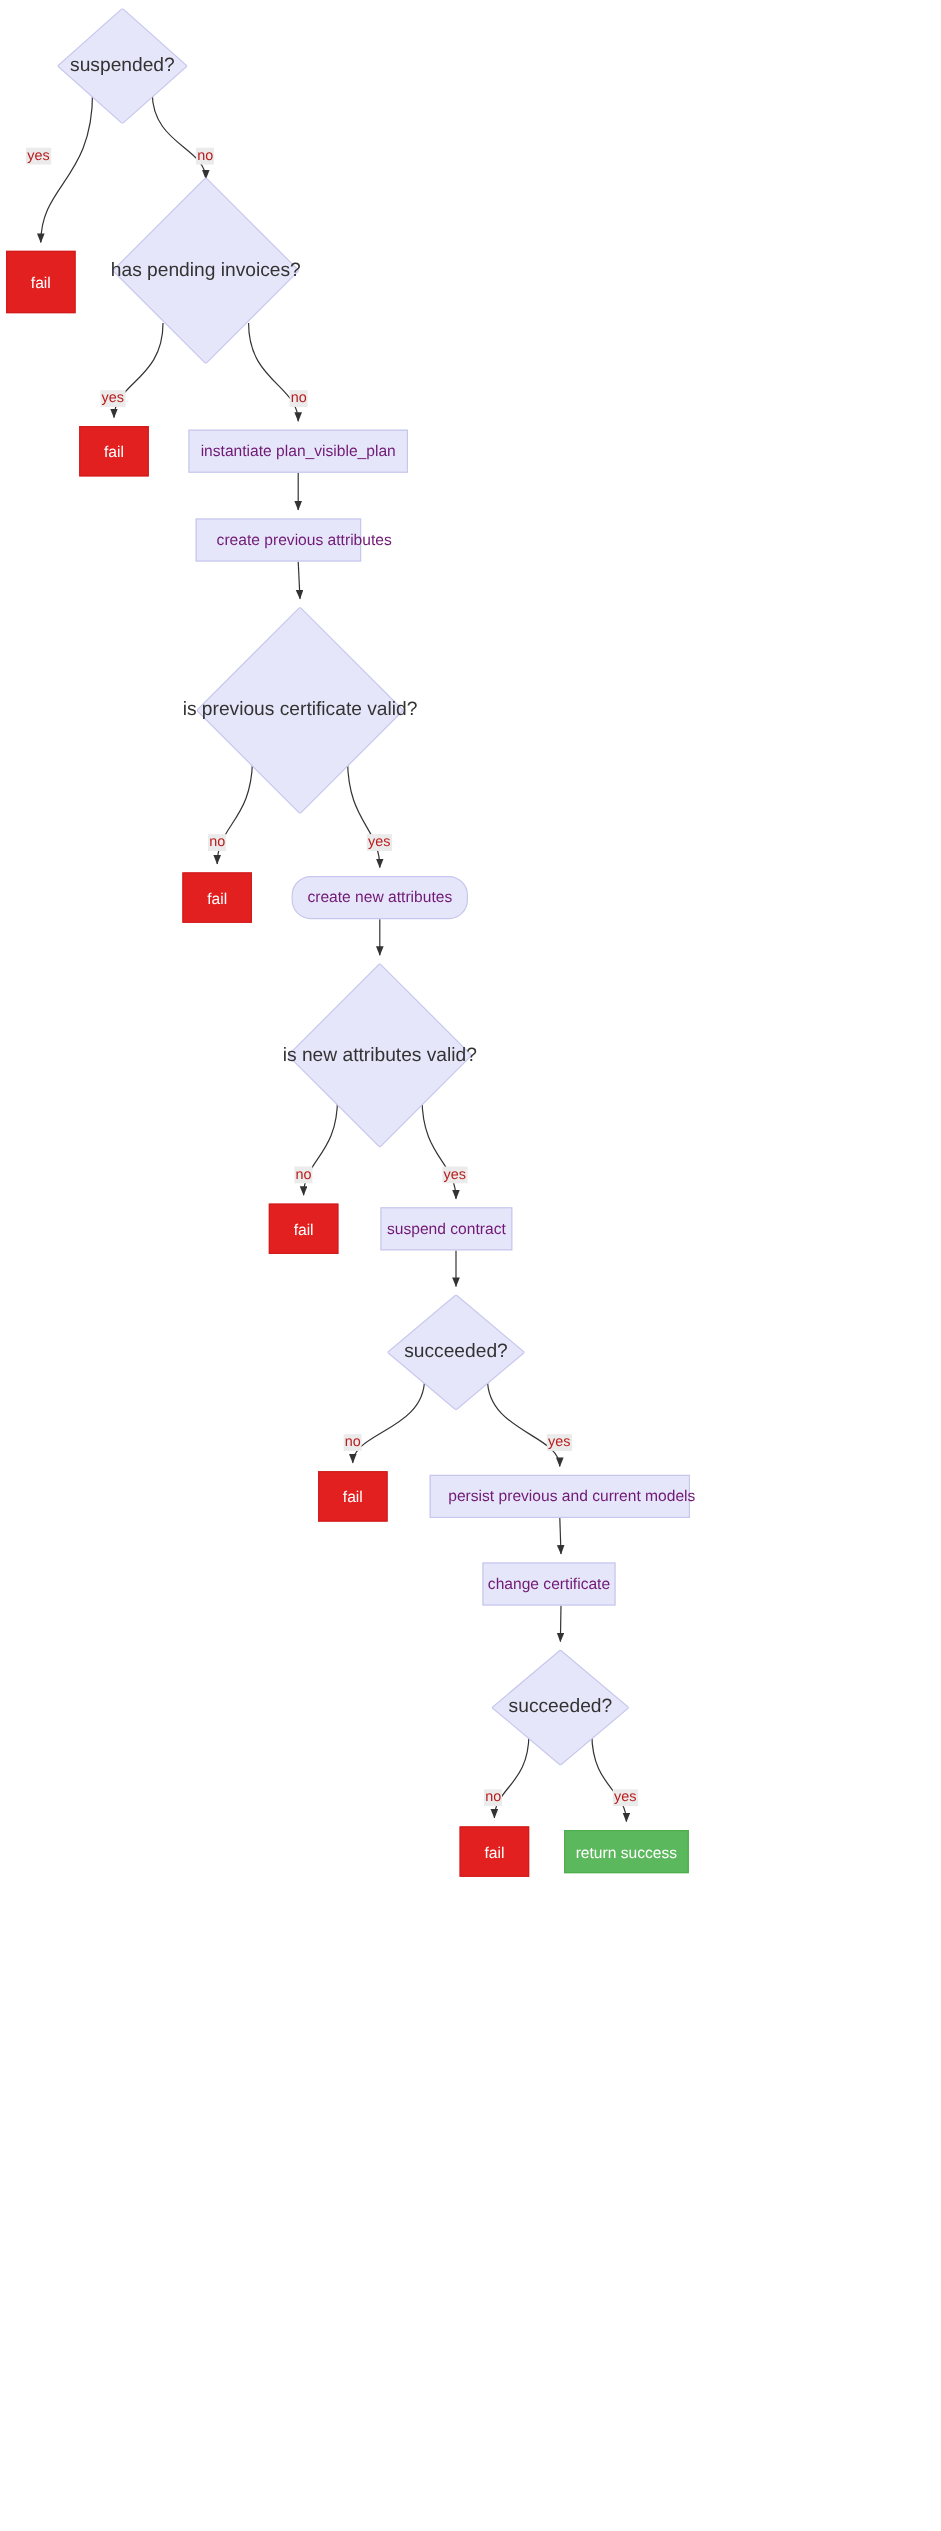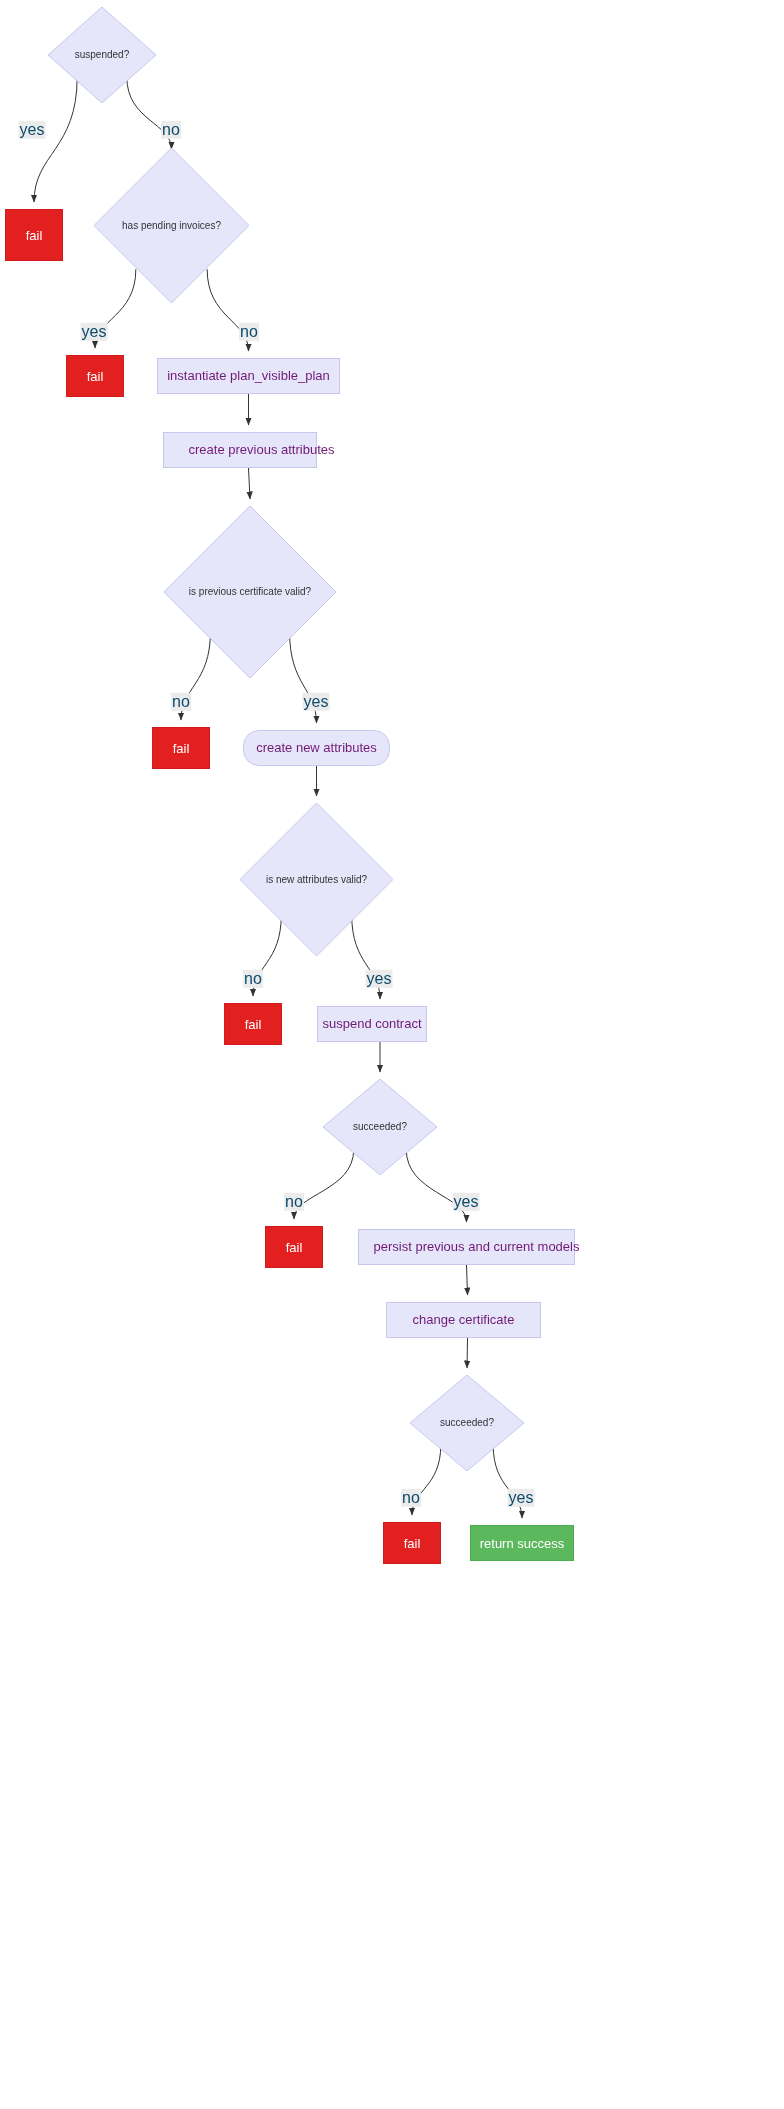--- a/index.html
+++ b/index.html
@@ -50,21 +50,21 @@
   .node-decision .diamond-shape {
     position: absolute;
     left: 0;
     top: 0;
     width: 100%;
     height: 100%;
   }
   .node-decision .diamond-label {
     position: relative;
     z-index: 2;
-    font-size: 10px;
+    font-size: 16px;
     color: #333333;
     white-space: nowrap;
     line-height: 1.2;
   }
   
   .node-fail {
     background: #e32020;
     border: 1px solid #d01c1c;
     color: #ffffff;
     font-size: 13px;
@@ -76,22 +76,22 @@
     background: #5cb85c;
     border: 1px solid #4cae4c;
     color: #ffffff;
     font-size: 13px;
     white-space: nowrap;
     text-align: center;
   }
   .edge-label {
     position: absolute;
     background: #ebebeb;
-    color: #0c4a6e;
-    font-size: 16px;
+    color: #b91c1c;
+    font-size: 12px;
     line-height: 1.15;
     padding: 0px 1px;
     white-space: nowrap;
     transform: translate(-50%, -50%);
   }
 </style>
 </head>
 <body>
 
 <div id="flowchart-root">
@@ -137,21 +137,21 @@
           <polygon points="77.5,0 155,77.5 77.5,155 0,77.5" fill="#e6e6fa" stroke="#c7c7ee" stroke-width="1"></polygon>
         </svg>
         <span class="diamond-label">has pending invoices?</span>
       </div>
       <div class="node node-fail" style="left: 66px; top: 355px; width: 58px; height: 42px;">
         <span>fail</span>
       </div>
       <div class="node node-process" style="left: 157px; top: 358px; width: 183px; height: 36px;">
         <span>instantiate plan_visible_plan</span>
       </div>
-      <div class="node node-process" style="left: 163px; top: 432px; width: 154px; height: 36px; padding-left: 43px;">
+      <div class="node node-process" style="left: 163px; top: 432px; width: 138px; height: 36px; padding-left: 43px;">
         <span>create previous attributes</span>
       </div>
       <div class="node node-decision" style="left: 164px; top: 506px; width: 172px; height: 172px;">
         <svg class="diamond-shape" viewBox="0 0 172 172" preserveAspectRatio="none">
           <polygon points="86,0 172,86 86,172 0,86" fill="#e6e6fa" stroke="#c7c7ee" stroke-width="1"></polygon>
         </svg>
         <span class="diamond-label">is previous certificate valid?</span>
       </div>
       <div class="node node-fail" style="left: 152px; top: 727px; width: 58px; height: 42px;">
         <span>fail</span>
@@ -176,21 +176,21 @@
           <polygon points="57,0 114,48 57,96 0,48" fill="#e6e6fa" stroke="#c7c7ee" stroke-width="1"></polygon>
         </svg>
         <span class="diamond-label">succeeded?</span>
       </div>
       <div class="node node-fail" style="left: 265px; top: 1226px; width: 58px; height: 42px;">
         <span>fail</span>
       </div>
       <div class="node node-process" style="left: 358px; top: 1229px; width: 217px; height: 36px; padding-left: 20px;">
         <span>persist previous and current models</span>
       </div>
-      <div class="node node-process" style="left: 386px; top: 1302px; width: 155px; height: 36px;">
+      <div class="node node-process" style="left: 402px; top: 1302px; width: 111px; height: 36px;">
         <span>change certificate</span>
       </div>
       <div class="node node-decision" style="left: 410px; top: 1375px; width: 114px; height: 96px;">
         <svg class="diamond-shape" viewBox="0 0 114 96" preserveAspectRatio="none">
           <polygon points="57,0 114,48 57,96 0,48" fill="#e6e6fa" stroke="#c7c7ee" stroke-width="1"></polygon>
         </svg>
         <span class="diamond-label">succeeded?</span>
       </div>
       <div class="node node-fail" style="left: 383px; top: 1522px; width: 58px; height: 42px;">
         <span>fail</span>

